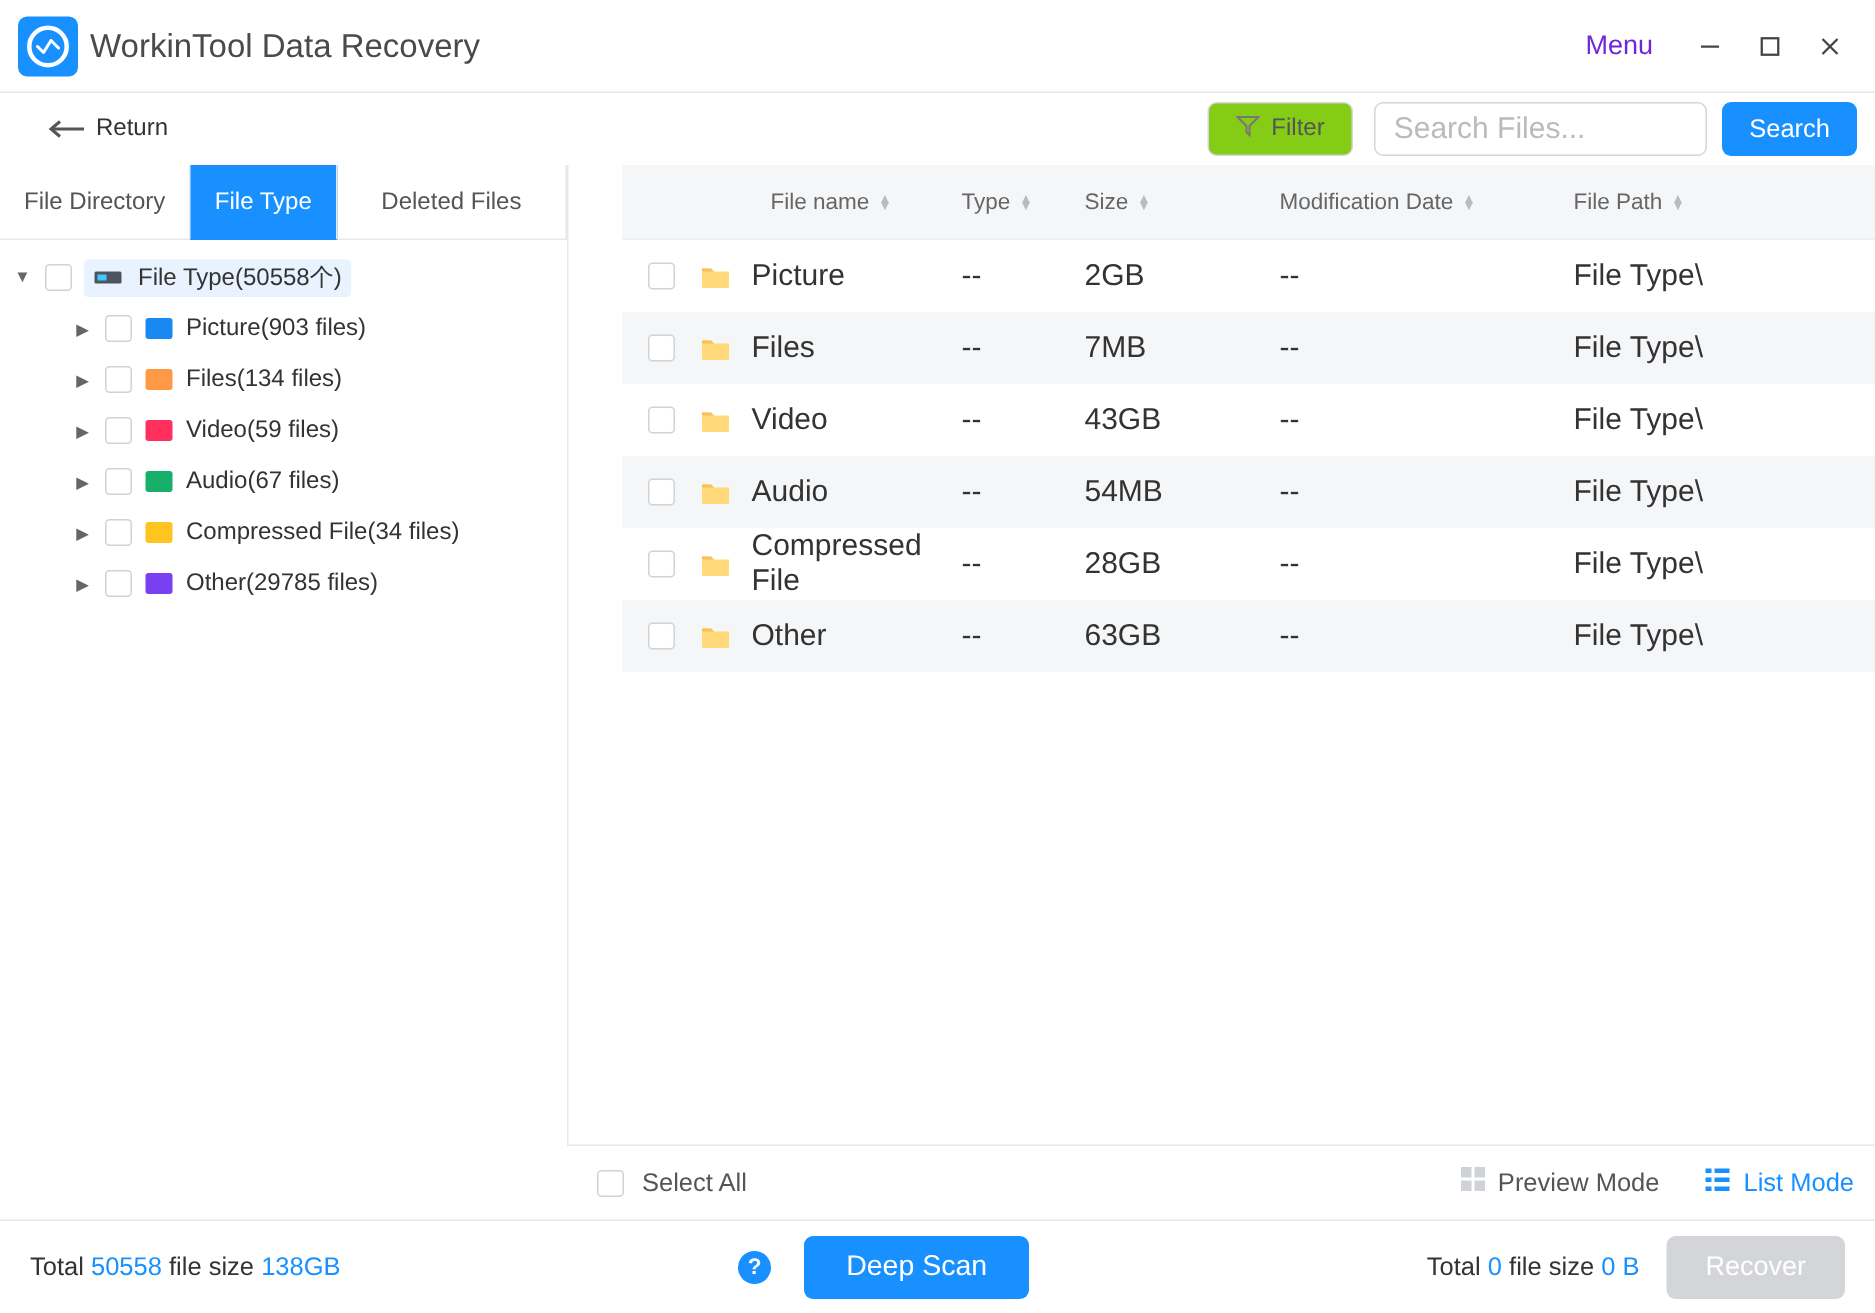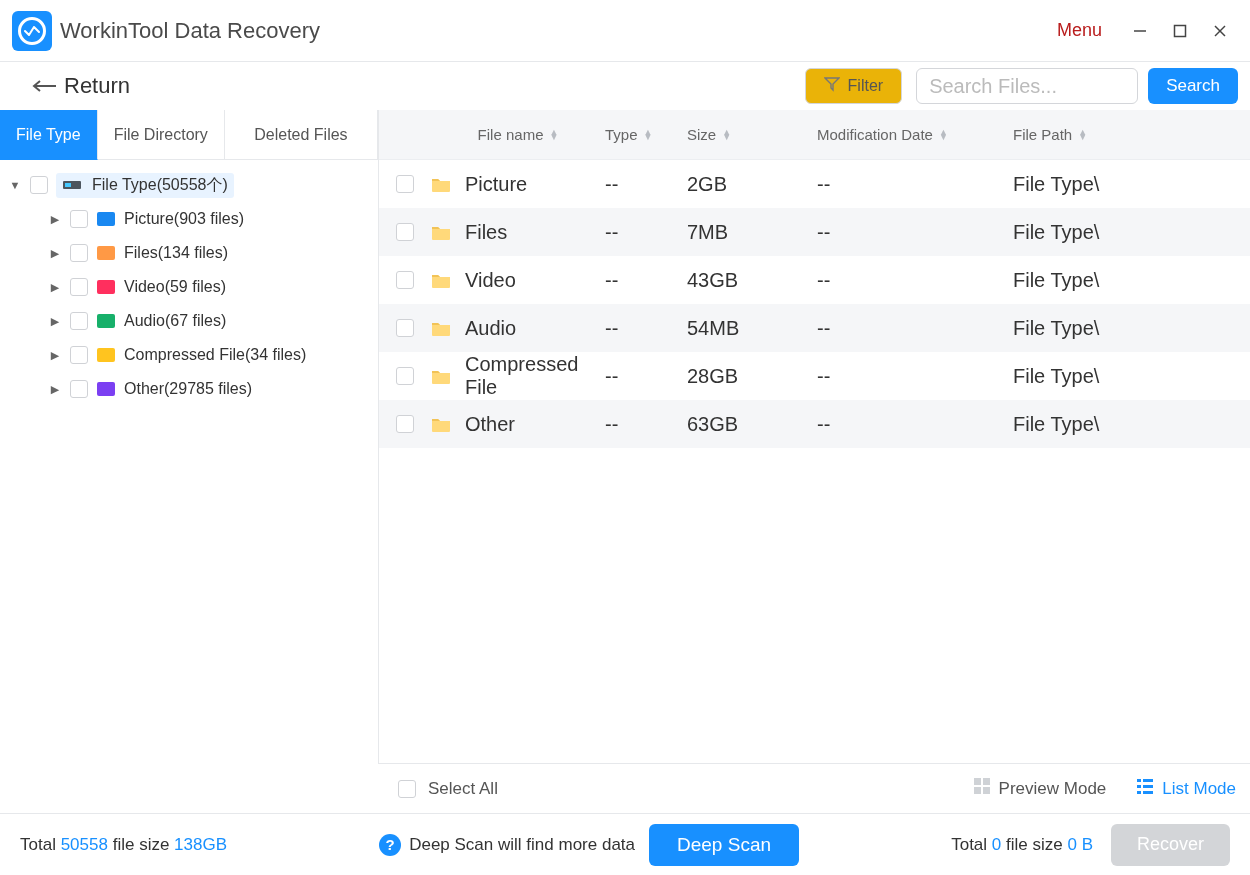--- a/index.html
+++ b/index.html
@@ -19,38 +19,38 @@
     align-items:center; justify-content:center; position:relative;
   }
   .logo-inner {
     width:28px; height:28px; border-radius:50%;
     border: 3px solid #fff; background: transparent;
     display:flex; align-items:center; justify-content:center;
   }
   .logo-inner svg { display:block; }
   .app-title { font-size: 22px; color:#4a4a4a; font-weight: 400; }
   .title-spacer { flex:1; }
-  .menu-txt { font-size:18px; color:#b91c1c; margin-right:18px; cursor:default; }
+  .menu-txt { font-size:18px; color:#6d28d9; margin-right:18px; cursor:default; }
   .winctl { width:40px; height:40px; display:flex; align-items:center; justify-content:center; }
   .winctl svg { stroke:#444; }
 
   
   .toolbar {
     height:48px; display:flex; align-items:center; padding: 0 12px;
   }
   .return {
-    display:flex; align-items:center; gap:6px; font-size:22px; color:#333;
+    display:flex; align-items:center; gap:6px; font-size:16px; color:#333;
     margin-left: 18px;
   }
   .arrow-left { width:28px; height:14px; position:relative; }
   .arrow-left svg { display:block; }
   .tb-spacer { flex:1; }
   .filter-btn {
     height:36px; border:1px solid #d4d6da; border-radius:6px;
-    background:#eab308; padding:0 18px; display:flex; align-items:center; gap:8px;
+    background:#84cc16; padding:0 18px; display:flex; align-items:center; gap:8px;
     color:#555; font-size:16px; margin-right:14px;
   }
   .search-group { display:flex; align-items:center; }
   .search-input {
     height:36px; width:222px; border:1px solid #d4d6da; border-radius:6px;
     padding:0 12px; font-size:20px; color:#333; outline:none;
   }
   .search-input::placeholder { color:#bbb; }
   .search-btn {
     height:36px; border:none; border-radius:6px; background:#1890ff;
@@ -83,21 +83,21 @@
   }
   .tree-icon { width:20px; height:16px; margin-right:4px; display:inline-flex; align-items:center; justify-content:center; }
   .tree-label { white-space:nowrap; }
   .root .tree-label-wrap {
      display:inline-flex; align-items:center; gap:6px;
      background:#e8f3ff; border-radius:3px; padding:2px 6px;
   }
 
   
   .filepanel {
-    flex:1; display:flex; flex-direction:column; border-left:1px solid #e6e8eb;
+    flex:1; display:flex; flex-direction:column; border-left:1px solid #e6e8eb;padding-left:36px;
   }
   .fhead {
     height:50px; background:#f5f6f8; display:flex; align-items:center;
     font-size:15px; color:#666; border-bottom:1px solid #eceef1;
   }
   .col-cb   { width:52px; display:flex; justify-content:center; }
   .col-name { width:174px; padding-left:0; display:flex; align-items:center; gap:6px; }
   .col-type { width:82px; display:flex; align-items:center; gap:6px; }
   .col-size { width:130px; display:flex; align-items:center; gap:6px; }
   .col-mod  { width:196px; display:flex; align-items:center; gap:6px; }
@@ -203,22 +203,22 @@
   <div class="search-group">
     <input class="search-input" type="text" placeholder="Search Files..." style="">
     <button class="search-btn">Search</button>
   </div>
 </div>
 
 <div class="main">
 
   <div class="sidebar">
     <div class="side-tabs">
+      <div class="side-tab">File Directory</div>
       <div class="side-tab active">File Type</div>
-      <div class="side-tab">File Directory</div>
       <div class="side-tab" style="flex:1">Deleted Files</div>
     </div>
 
     <div class="tree">
       <div class="tree-row root">
         <span class="tree-caret">▼</span>
         <span class="tree-check"></span>
         <span class="tree-label-wrap">
           <span class="tree-icon">
             <svg width="20" height="14">
@@ -469,21 +469,20 @@
 <div class="footer">
   <span>
     <span>Total</span>
     <span class="blue">50558</span>
     <span>file size</span>
     <span class="blue">138GB</span>
   </span>
   <div class="ft-spacer"></div>
   <span style="display:flex;align-items:center">
     <span class="hint-ico">?</span>
-    <span>Deep Scan will find more data</span>
   </span>
   <button class="deep-scan-btn">Deep Scan</button>
   <div class="ft-spacer"></div>
   <span>
     <span>Total</span>
     <span class="blue">0</span>
     <span>file size</span>
     <span class="blue">0 B</span>
   </span>
   <button class="recover-btn">Recover</button>

